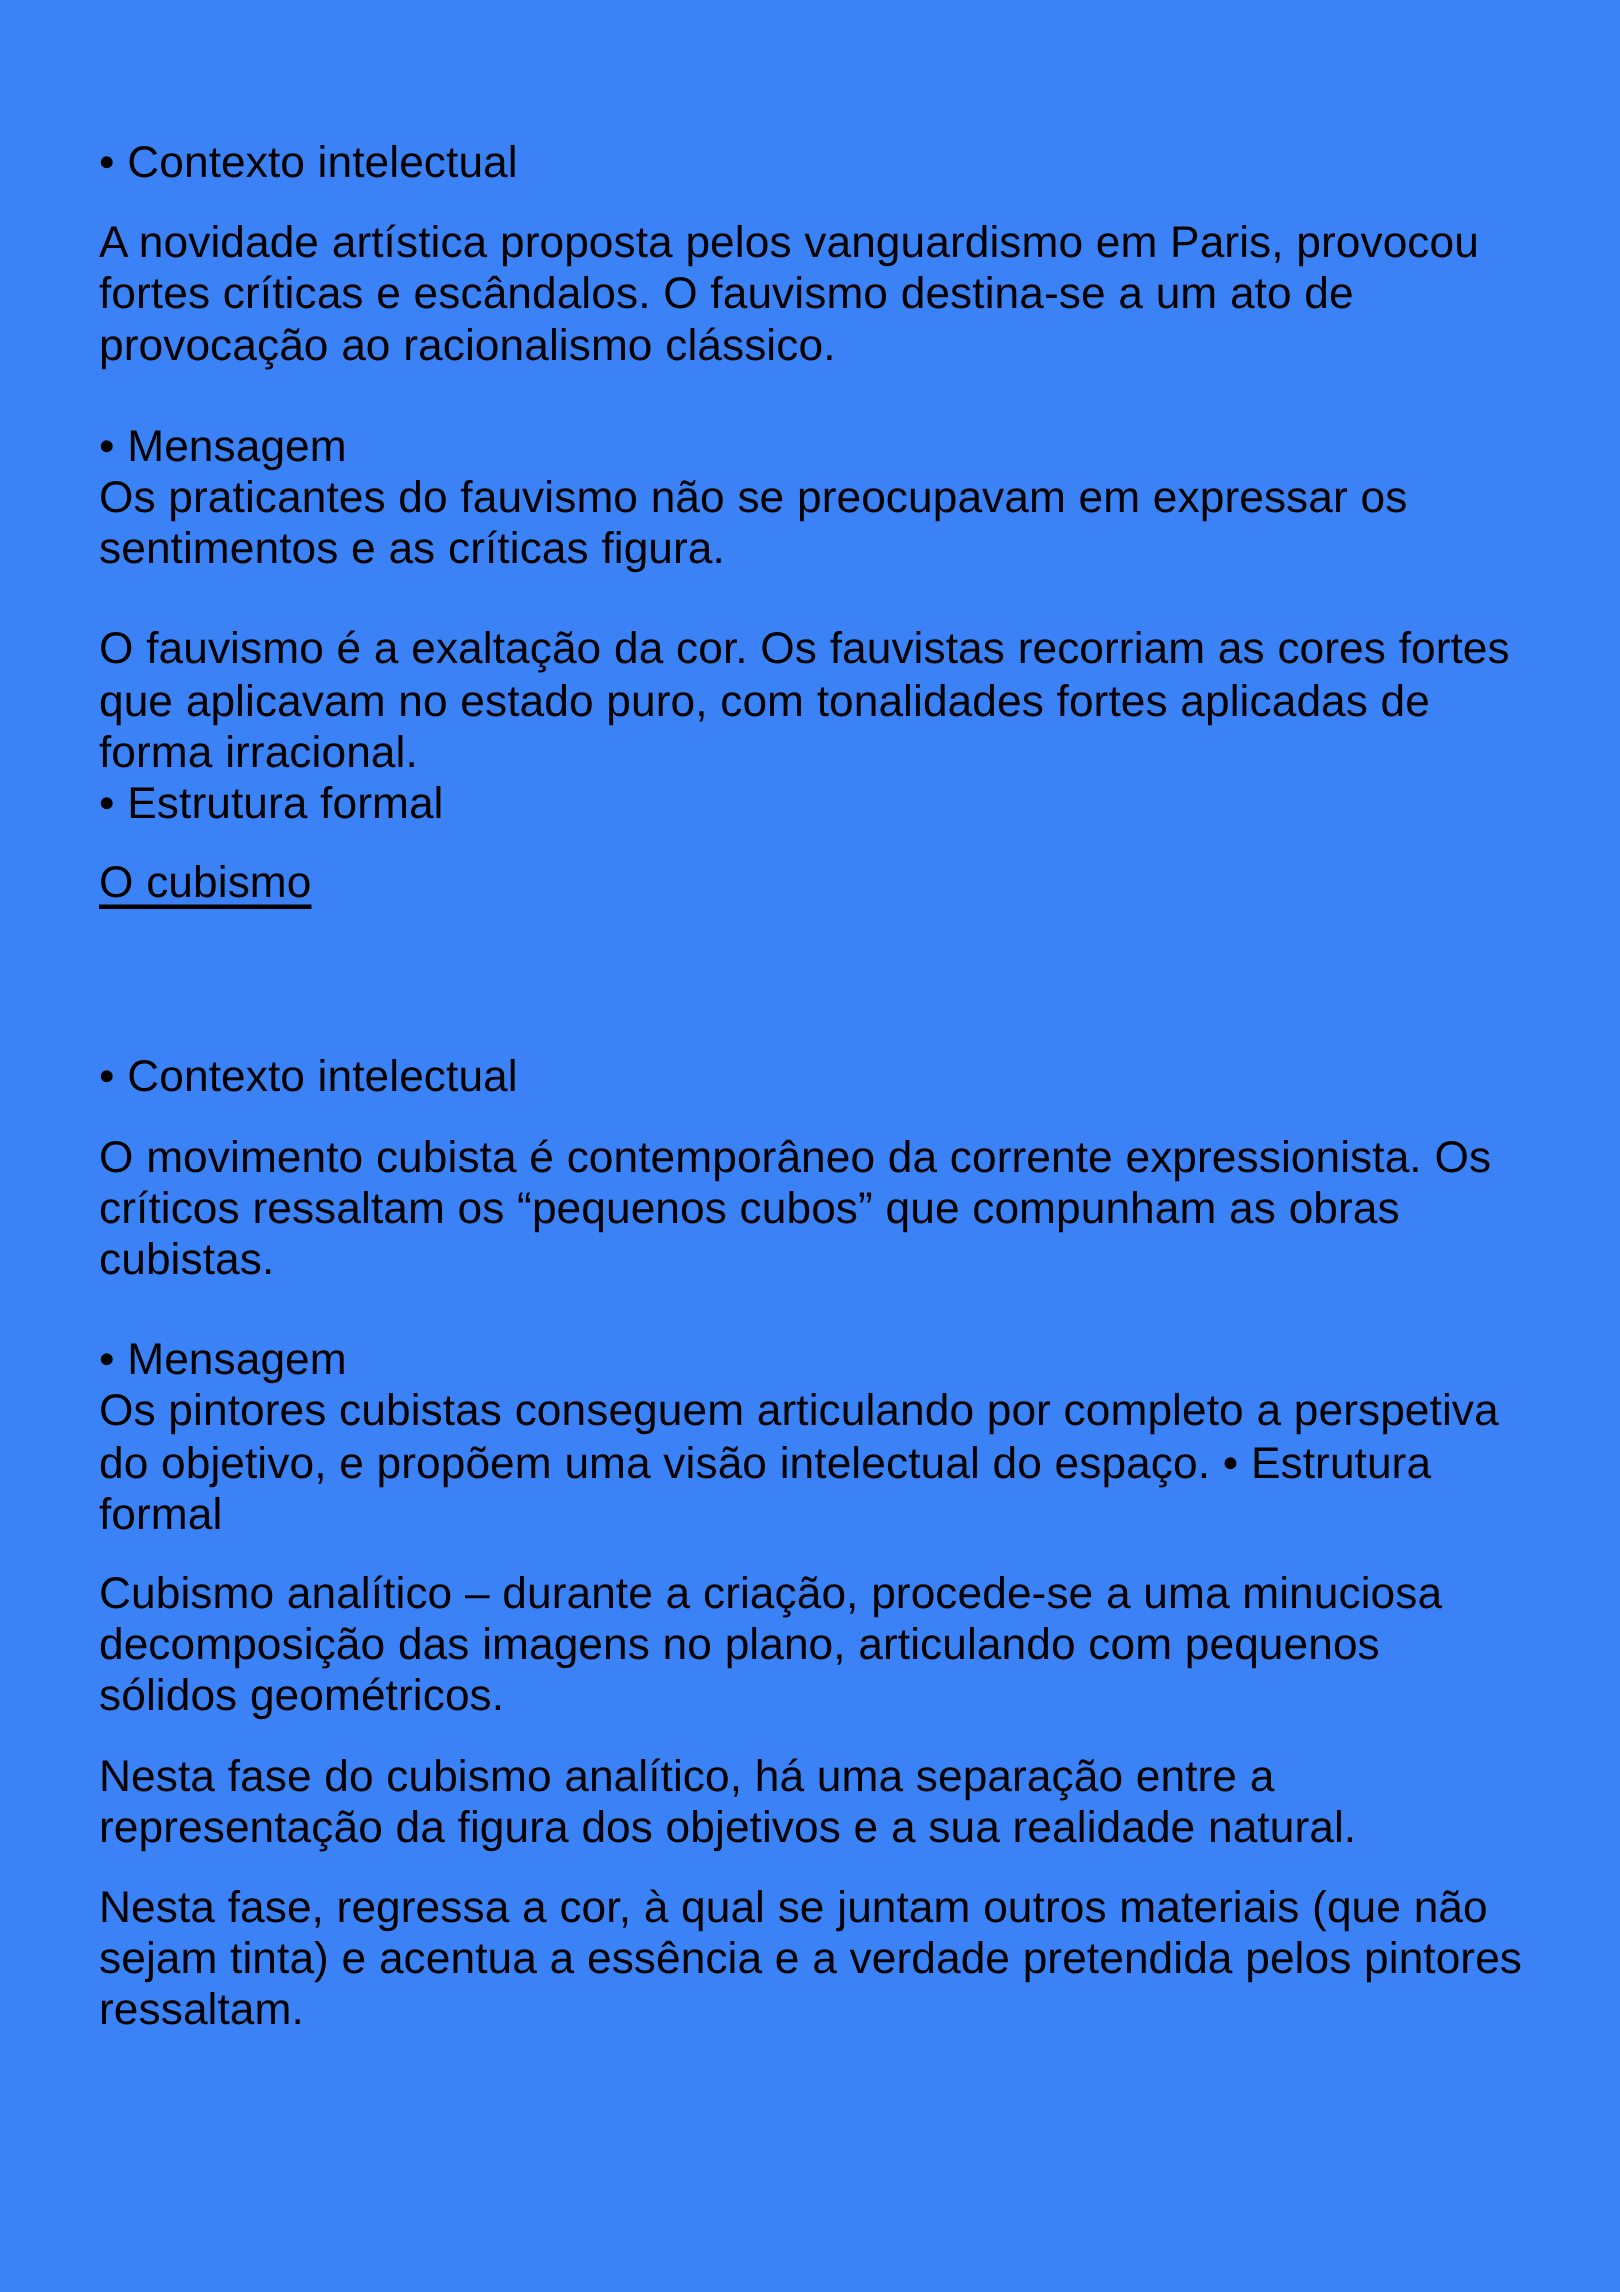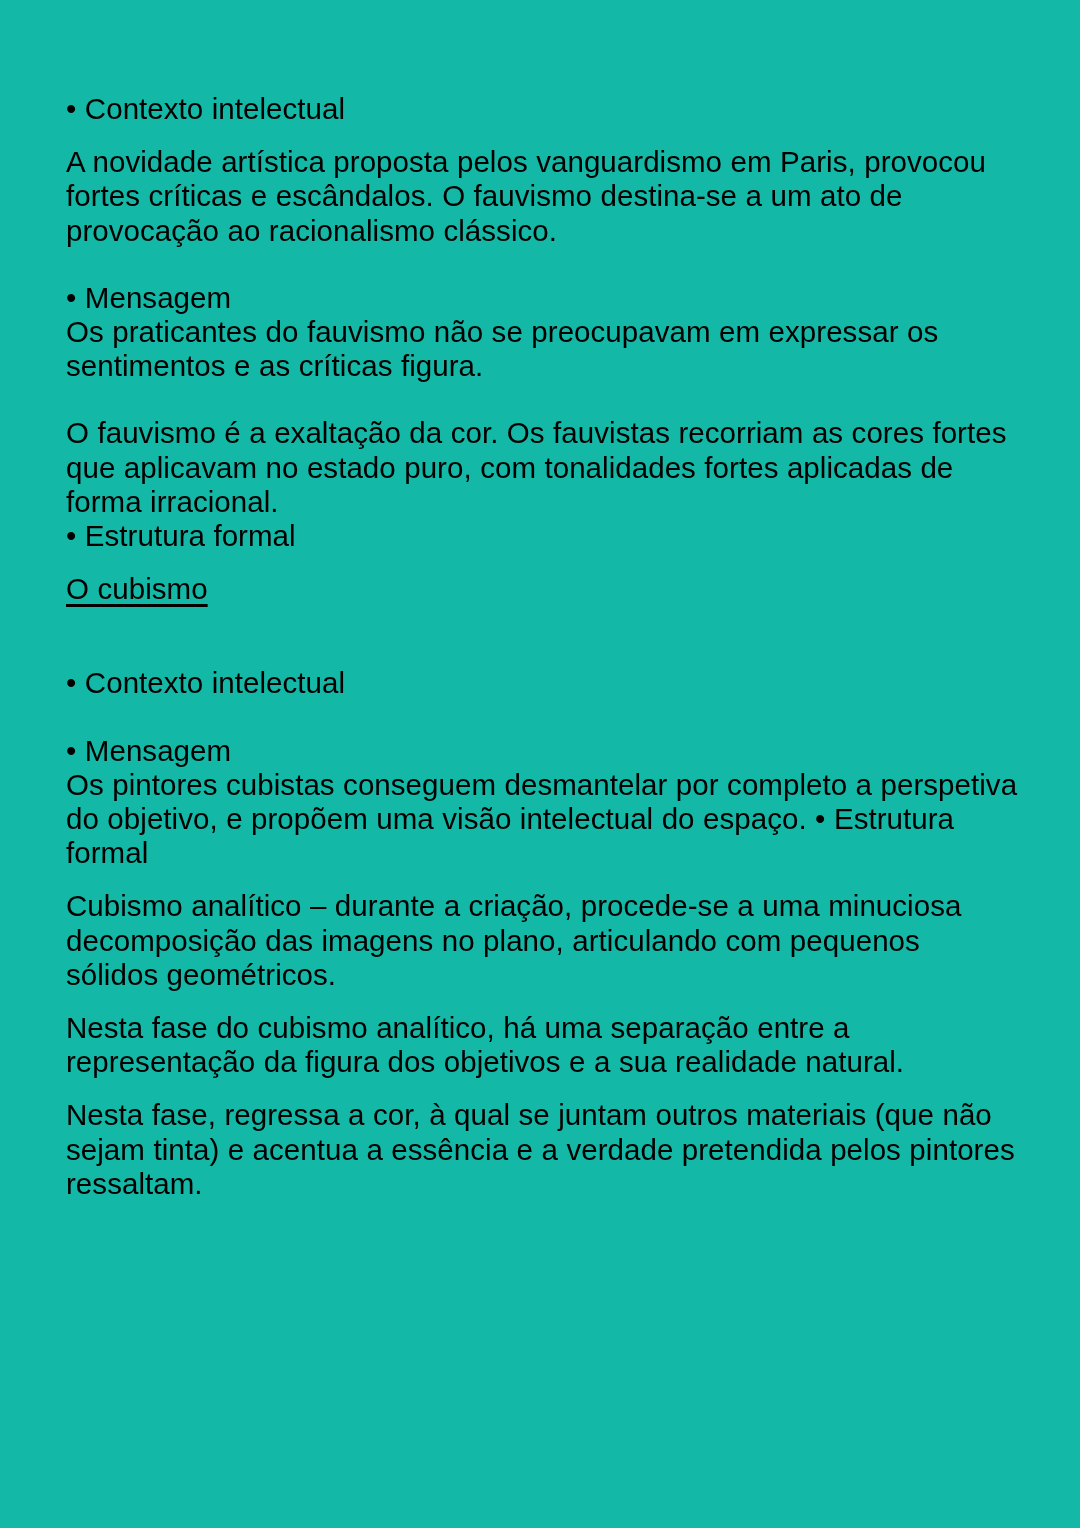--- a/index.html
+++ b/index.html
@@ -12,21 +12,21 @@
     width: 1080px;
     height: 1528px;
     font-family: "Liberation Sans", sans-serif;
     color: #000000;
     -webkit-font-smoothing: antialiased;
   }
   .page {
     position: relative;
     width: 1080px;
     height: 1528px;
-    background: #14b8a6;
+    background: #3b82f6;
     box-sizing: border-box;
     padding: 92px 88px 0 66px;
     overflow: hidden;
   }
   .doc-body {
     width: 952px;
   }
   .block {
     font-size: 29.5px;
     line-height: 34.2px;
@@ -34,21 +34,21 @@
     word-spacing: 0.2px;
     text-align: left;
     margin: 0 0 19px 0;
     color: #000000;
   }
   .block.tight {
     margin-bottom: 19px;
     margin-top: 33px;
   }
   .block.gap-after-heading {
-    margin-bottom: 60px;
+    margin-bottom: 95px;
   }
   .bullet-line {
     display: block;
   }
   .heading-underline {
     display: inline-block;
     text-decoration: underline;
     text-decoration-thickness: 2.5px;
     text-underline-offset: 5px;
   }
@@ -72,24 +72,25 @@
       <span class="bullet-line">O fauvismo é a exaltação da cor. Os fauvistas recorriam as cores fortes que aplicavam no estado puro, com tonalidades fortes aplicadas de forma irracional.</span>
       <span class="bullet-line">• Estrutura formal</span>
     </p>
 
     <p class="block gap-after-heading">
       <span class="heading-underline">O cubismo</span>
     </p>
 
     <p class="block">• Contexto intelectual</p>
 
+    <p class="block">O movimento cubista é contemporâneo da corrente expressionista. Os críticos ressaltam os “pequenos cubos” que compunham as obras cubistas.</p>
 
     <p class="block tight">
       <span class="bullet-line">• Mensagem</span>
-      <span class="bullet-line">Os pintores cubistas conseguem desmantelar por completo a perspetiva do objetivo, e propõem uma visão intelectual do espaço. • Estrutura formal</span>
+      <span class="bullet-line">Os pintores cubistas conseguem articulando por completo a perspetiva do objetivo, e propõem uma visão intelectual do espaço. • Estrutura formal</span>
     </p>
 
     <p class="block">Cubismo analítico – durante a criação, procede-se a uma minuciosa decomposição das imagens no plano, articulando com pequenos sólidos geométricos.</p>
 
     <p class="block">Nesta fase do cubismo analítico, há uma separação entre a representação da figura dos objetivos e a sua realidade natural.</p>
 
 
     <p class="block">Nesta fase, regressa a cor, à qual se juntam outros materiais (que não sejam tinta) e acentua a essência e a verdade pretendida pelos pintores ressaltam.</p>
 
   </div>

